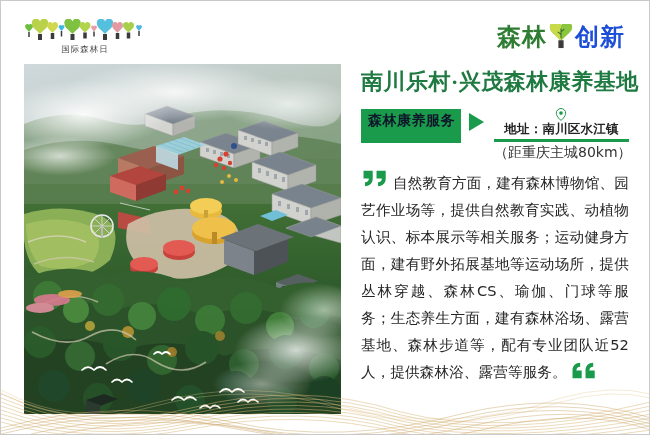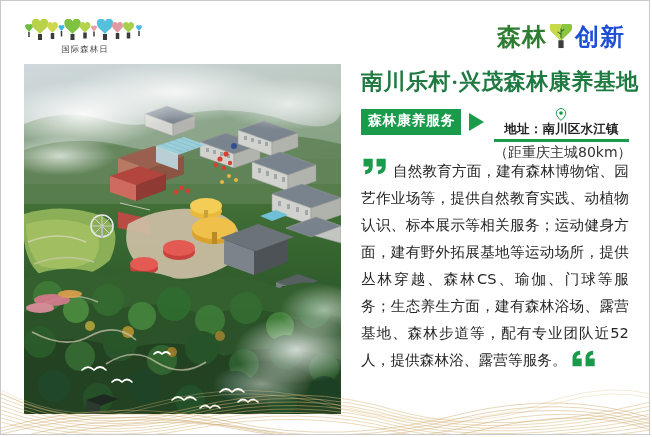--- a/index.html
+++ b/index.html
@@ -72,24 +72,24 @@
   }
 
   .addrrow{
     position:relative;
     margin-top:14px;
     height:36px;
   }
   .badge{
     position:absolute;left:0;top:0;
     height:22px;line-height:22px;
-    background:#1a9a4b;color:#ffffff;
+    background:#1a9a4b;color:#0f172a;
     font-size:14px;font-weight:bold;
     font-family:"DejaVu Sans",sans-serif;
-    padding:0 6px 4px 7px;
+    padding:0 6px 12px 7px;
     letter-spacing:0.5px;
     text-align:right;
   }
   .badge-arrow{
     position:absolute;left:108px;top:4px;
     width:0;height:0;
     border-top:9px solid transparent;
     border-bottom:9px solid transparent;
     border-left:15px solid #1a9a4b;
   }
@@ -107,21 +107,21 @@
     height:2.5px;background:#1a9a4b;width:135px;margin-top:1px;
   }
   .addr-line2{
     margin-top:2px;text-align:right;
     font-size:14px;color:#333;
     font-family:"DejaVu Sans",sans-serif;
     white-space:nowrap;
   }
 
   .quotebox{
-    position:relative;margin-top:12px;
+    position:relative;margin-top:24px;
   }
   .qmark{width:26px;height:19px;display:block;}
   .qopen{position:absolute;left:1px;top:0;}
   .body-text{
     font-size:14.6px;
     line-height:27px;
     color:#262626;
     font-family:"DejaVu Sans",sans-serif;
     text-align:justify;
     text-justify:inter-character;

